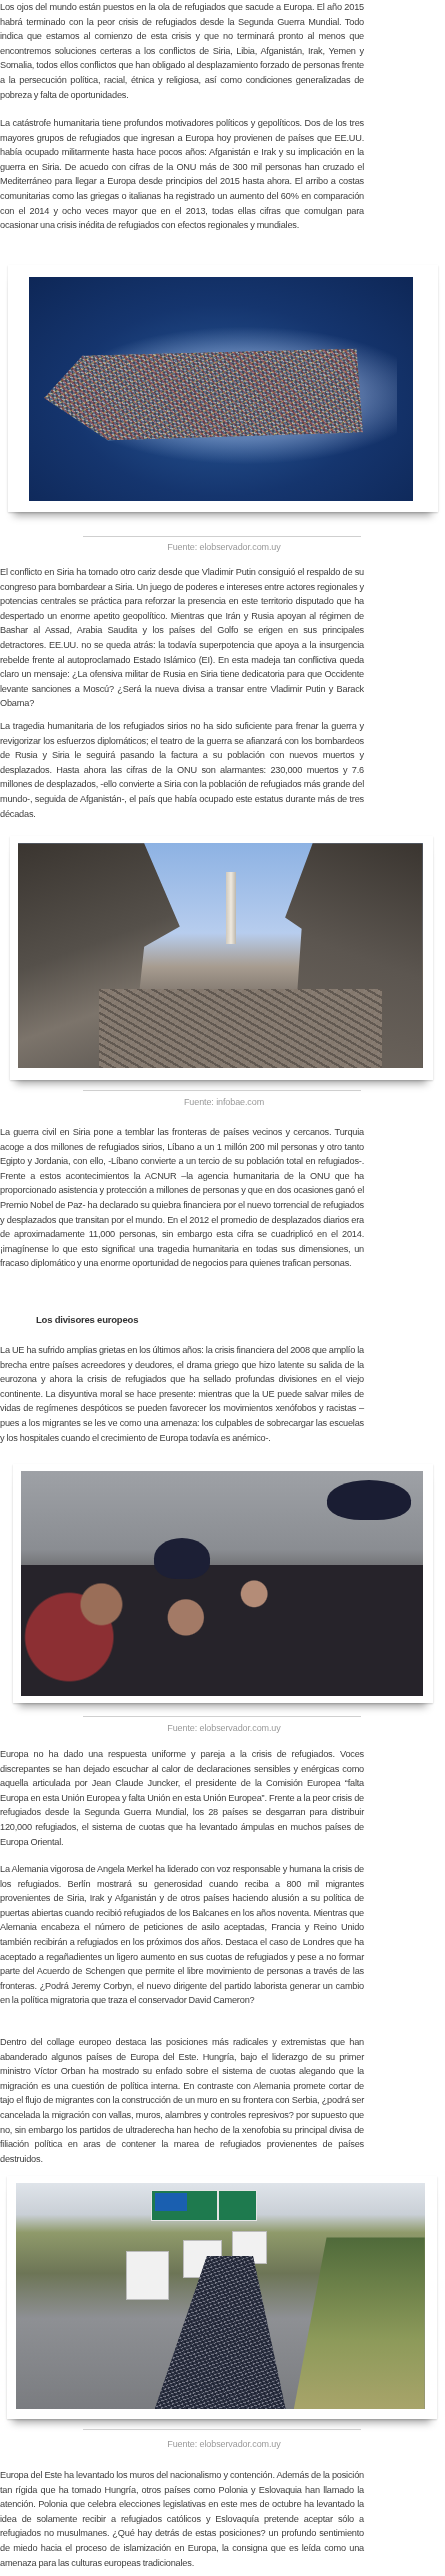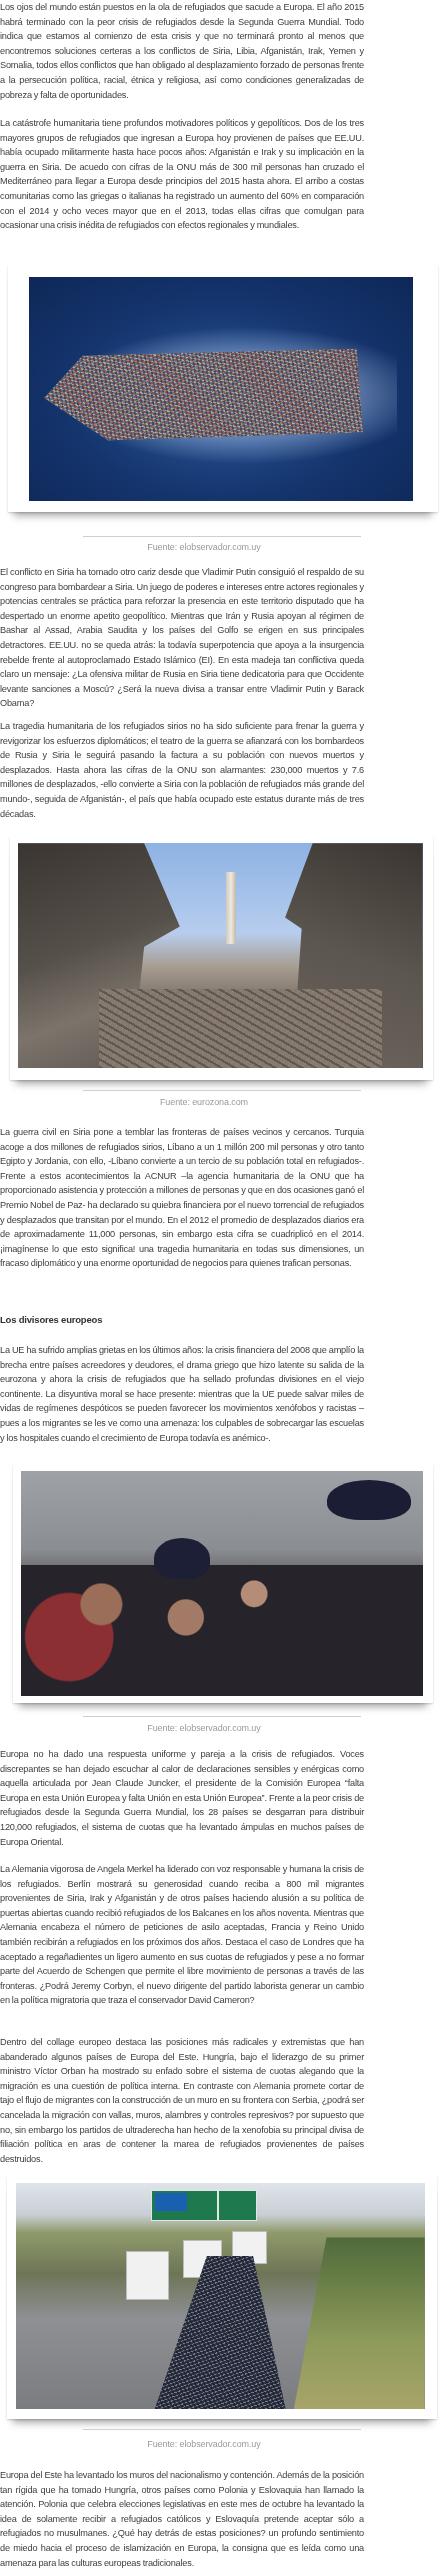--- a/index.html
+++ b/index.html
@@ -3,28 +3,28 @@
 <meta charset="utf-8">
 <style>
   html, body { margin: 0; padding: 0; background: #ffffff; }
   body { width: 445px; height: 2576px; overflow: hidden; position: relative;
          font-family: "Liberation Sans", sans-serif; color: #3a3a3a; }
   .article { position: absolute; left: 0; top: 0; width: 445px; }
   .para { position: absolute; left: 0; width: 364px; margin: 0;
           font-size: 9.2px; line-height: 14.6px; text-align: justify;
           letter-spacing: -0.2px; word-spacing: -0.3px; color: #3d3d3d; }
   .heading { position: absolute; left: 0; margin: 0; font-size: 9.5px; font-weight: bold;
-             color: #333333; letter-spacing: -0.2px; }
+             color: #333333; letter-spacing: -0.2px; padding-left: 36px; }
   .figure { position: absolute; left: 0; width: 445px; }
   .frame { position: absolute; background: #ffffff;
            box-shadow: 0 0.6px 1.7px rgba(0,0,0,0.18), 0 10px 7.8px -5.6px rgba(0,0,0,0.35); }
   .photo { position: absolute; overflow: hidden; }
   .rule { position: absolute; left: 83px; width: 278px; height: 0.6px; background: #cfcfcf; }
   .caption { position: absolute; left: 0; width: 408px; text-align: center;
-             font-size: 9px; color: #9a9a9a; letter-spacing: -0.1px; }
+             font-size: 9px; color: #9a9a9a; letter-spacing: -0.1px; padding-left: 20px; }
   
   .p-sea { background: radial-gradient(ellipse at 50% 55%, #2a5a9a 0%, #15356e 55%, #0e2757 100%); }
   .p-sea .wake { position:absolute; left:8%; top:22%; width:88%; height:62%;
      background: radial-gradient(ellipse at 55% 50%, rgba(255,255,255,0.55) 0%, rgba(200,220,255,0.35) 45%, rgba(255,255,255,0) 70%); }
   .p-sea .boat { position:absolute; left:4%; top:30%; width:83%; height:43%;
      clip-path: polygon(0% 55%, 12% 12%, 98% 5%, 100% 90%, 20% 98%);
      background:
        repeating-linear-gradient(45deg, rgba(180,40,40,0.35) 0 1.7px, transparent 1.7px 5px),
        repeating-linear-gradient(-30deg, rgba(240,200,60,0.3) 0 1.1px, transparent 1.1px 6.1px),
        repeating-linear-gradient(80deg, rgba(30,30,30,0.45) 0 1.7px, transparent 1.7px 3.9px),
@@ -98,21 +98,21 @@
   <div class="figure" style="top:0;">
     <div class="frame" style="left:10px; top:836px; width:423px; height:244px;">
       <div class="photo p-ruins" style="left:7.8px; top:7.2px; width:405px; height:225px;" title="Edificios destruidos y minarete en Siria">
         <div class="left"></div>
         <div class="right"></div>
         <div class="minaret"></div>
         <div class="rubble"></div>
       </div>
     </div>
     <div class="rule" style="top:1090px;"></div>
-    <div class="caption" style="top:1097px;">Fuente: eurozona.com</div>
+    <div class="caption" style="top:1097px;">Fuente: infobae.com</div>
   </div>
 
   <p class="para" style="top:1125px;">La guerra civil en Siria pone a temblar las fronteras de países vecinos y cercanos. Turquia acoge a dos millones de refugiados sirios, Líbano a un 1 millón 200 mil personas y otro tanto Egipto y Jordania, con ello, -Líbano convierte a un tercio de su población total en refugiados-. Frente a estos acontecimientos la ACNUR –la agencia humanitaria de la ONU que ha proporcionado asistencia y protección a millones de personas y que en dos ocasiones ganó el Premio Nobel de Paz- ha declarado su quiebra financiera por el nuevo torrencial de refugiados y desplazados que transitan por el mundo. En el 2012 el promedio de desplazados diarios era de aproximadamente 11,000 personas, sin embargo esta cifra se cuadriplicó en el 2014. ¡imagínense lo que esto significa! una tragedia humanitaria en todas sus dimensiones, un fracaso diplomático y una enorme oportunidad de negocios para quienes trafican personas.</p>
 
   <h2 class="heading" style="top:1314px;">Los divisores europeos</h2>
 
   <p class="para" style="top:1343px;">La UE ha sufrido amplias grietas en los últimos años: la crisis financiera del 2008 que amplío la brecha entre países acreedores y deudores, el drama griego que hizo latente su salida de la eurozona y ahora la crisis de refugiados que ha sellado profundas divisiones en el viejo continente. La disyuntiva moral se hace presente: mientras que la UE puede salvar miles de vidas de regímenes despóticos se pueden favorecer los movimientos xenófobos y racistas –pues a los migrantes se les ve como una amenaza: los culpables de sobrecargar las escuelas y los hospitales cuando el crecimiento de Europa todavía es anémico-.</p>
 
   <div class="figure" style="top:0;">
     <div class="frame" style="left:13.4px; top:1464px; width:420px; height:239px;">

